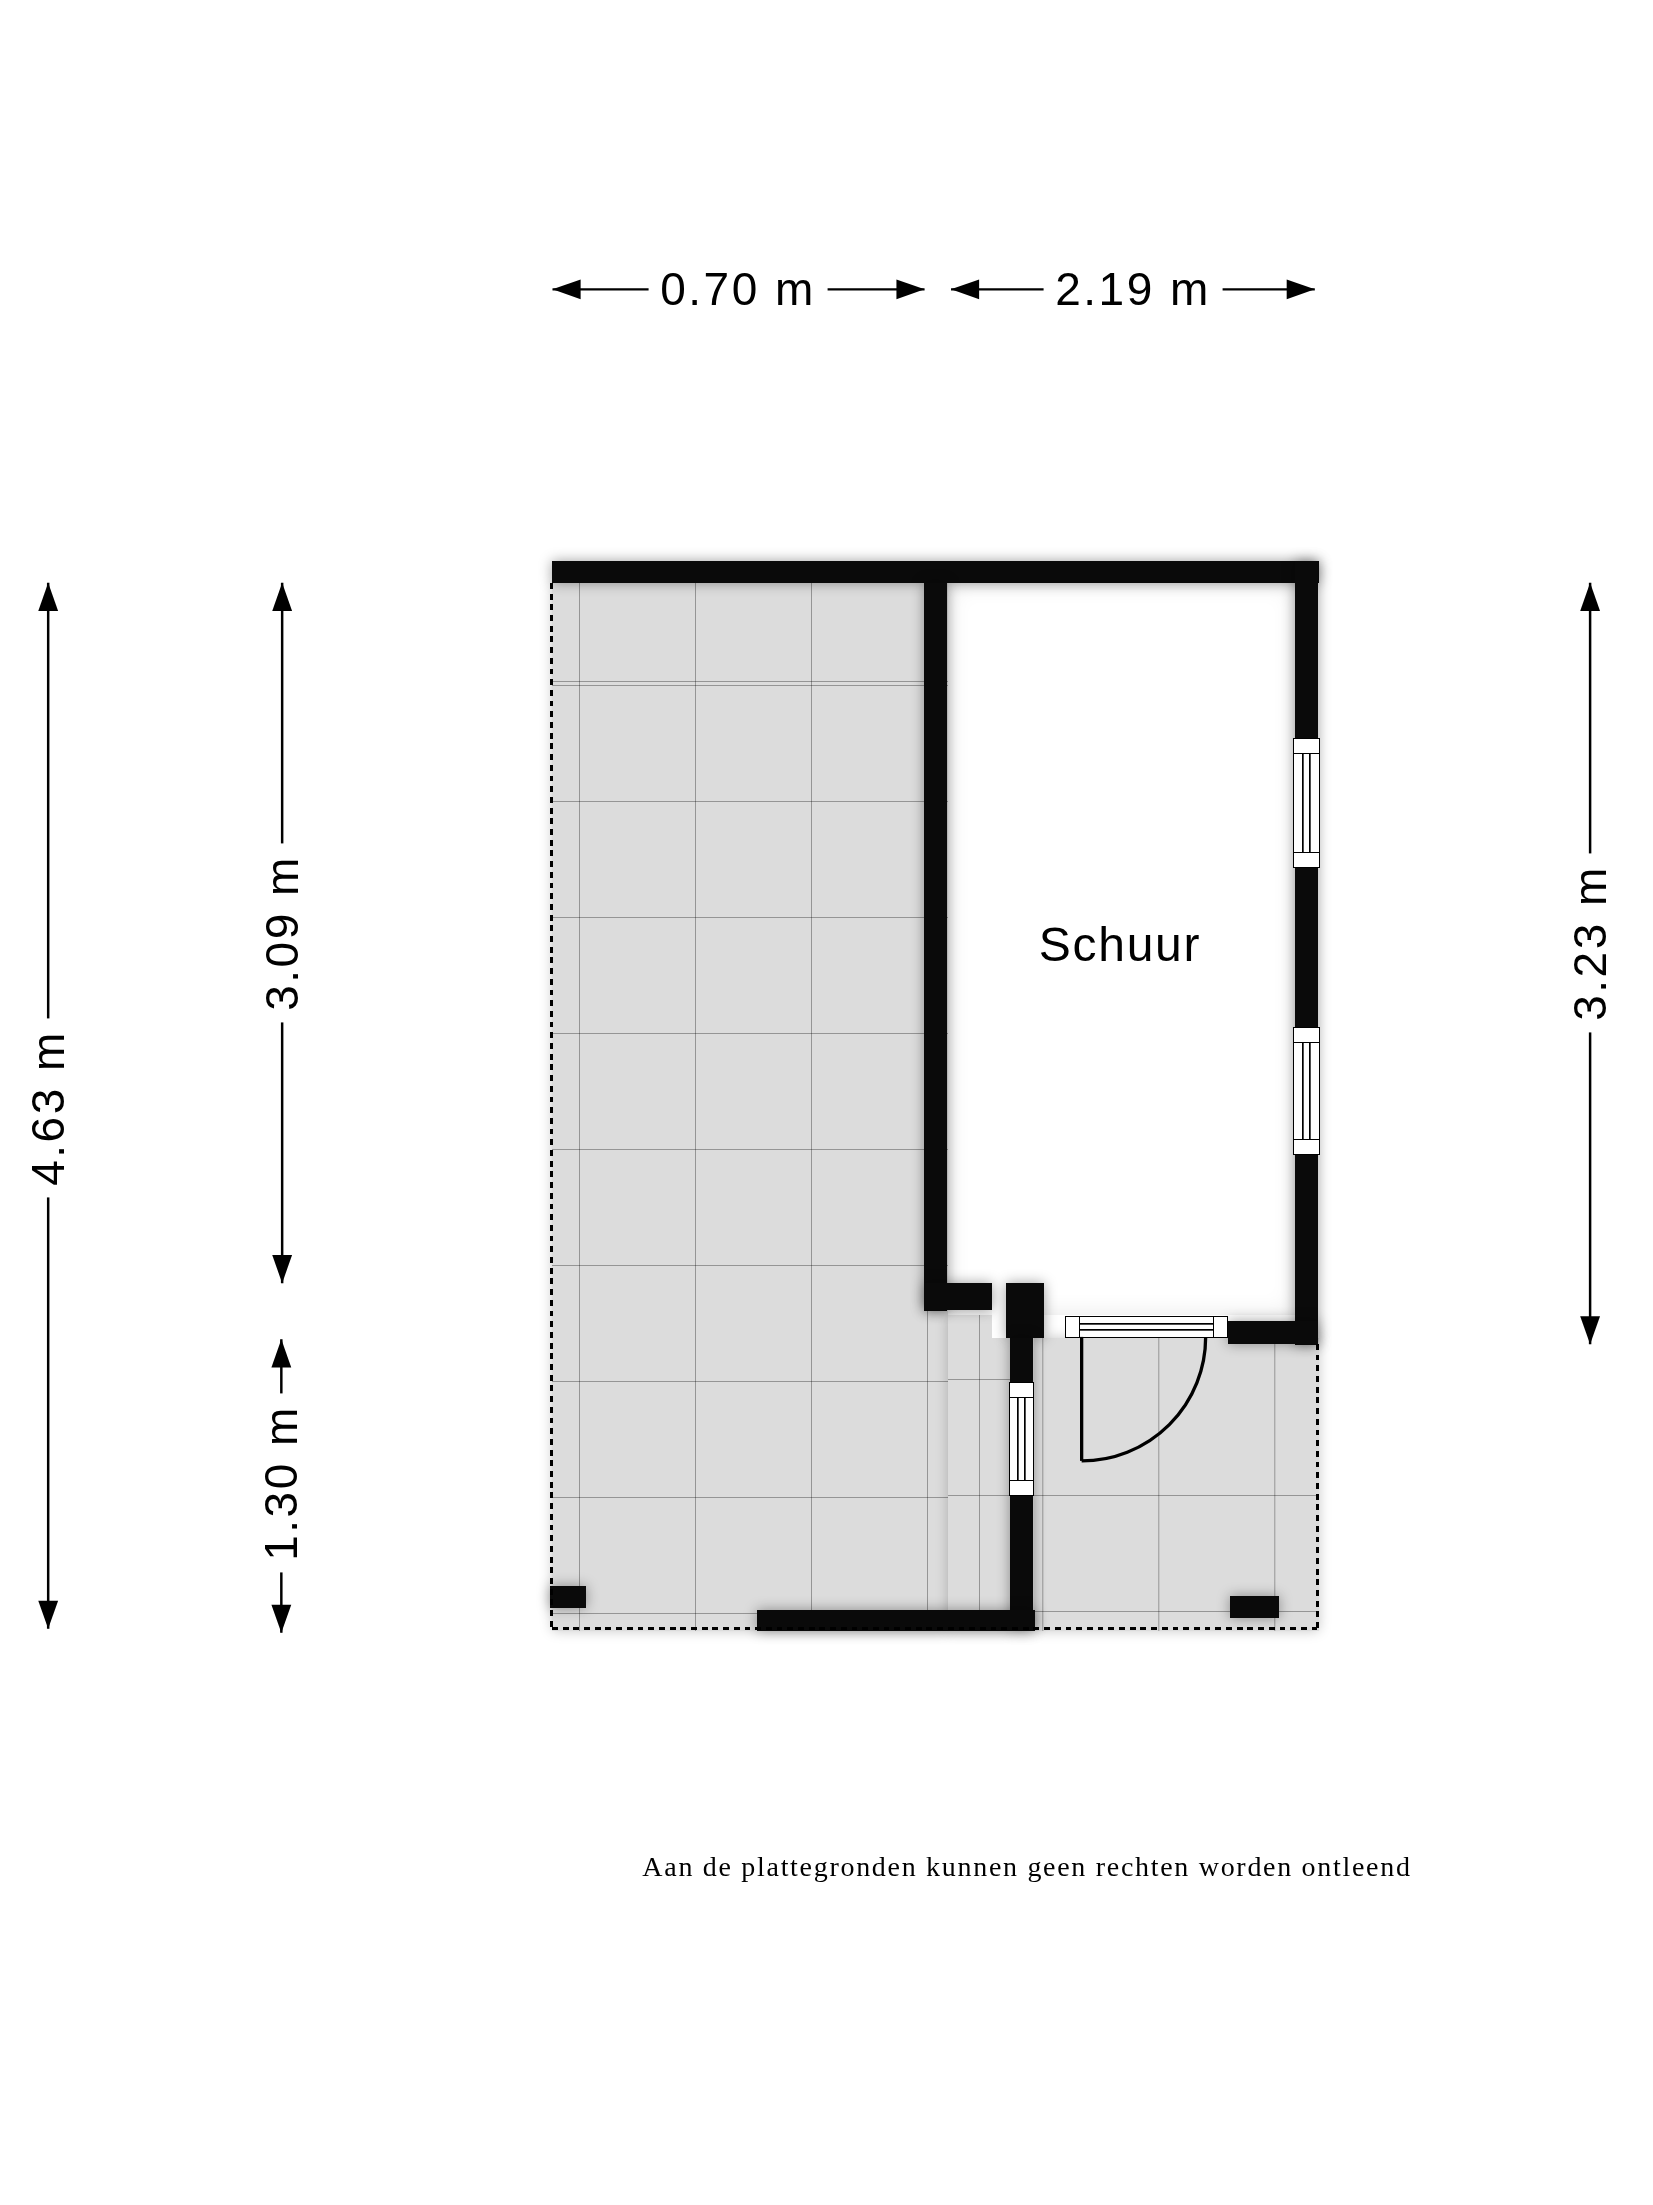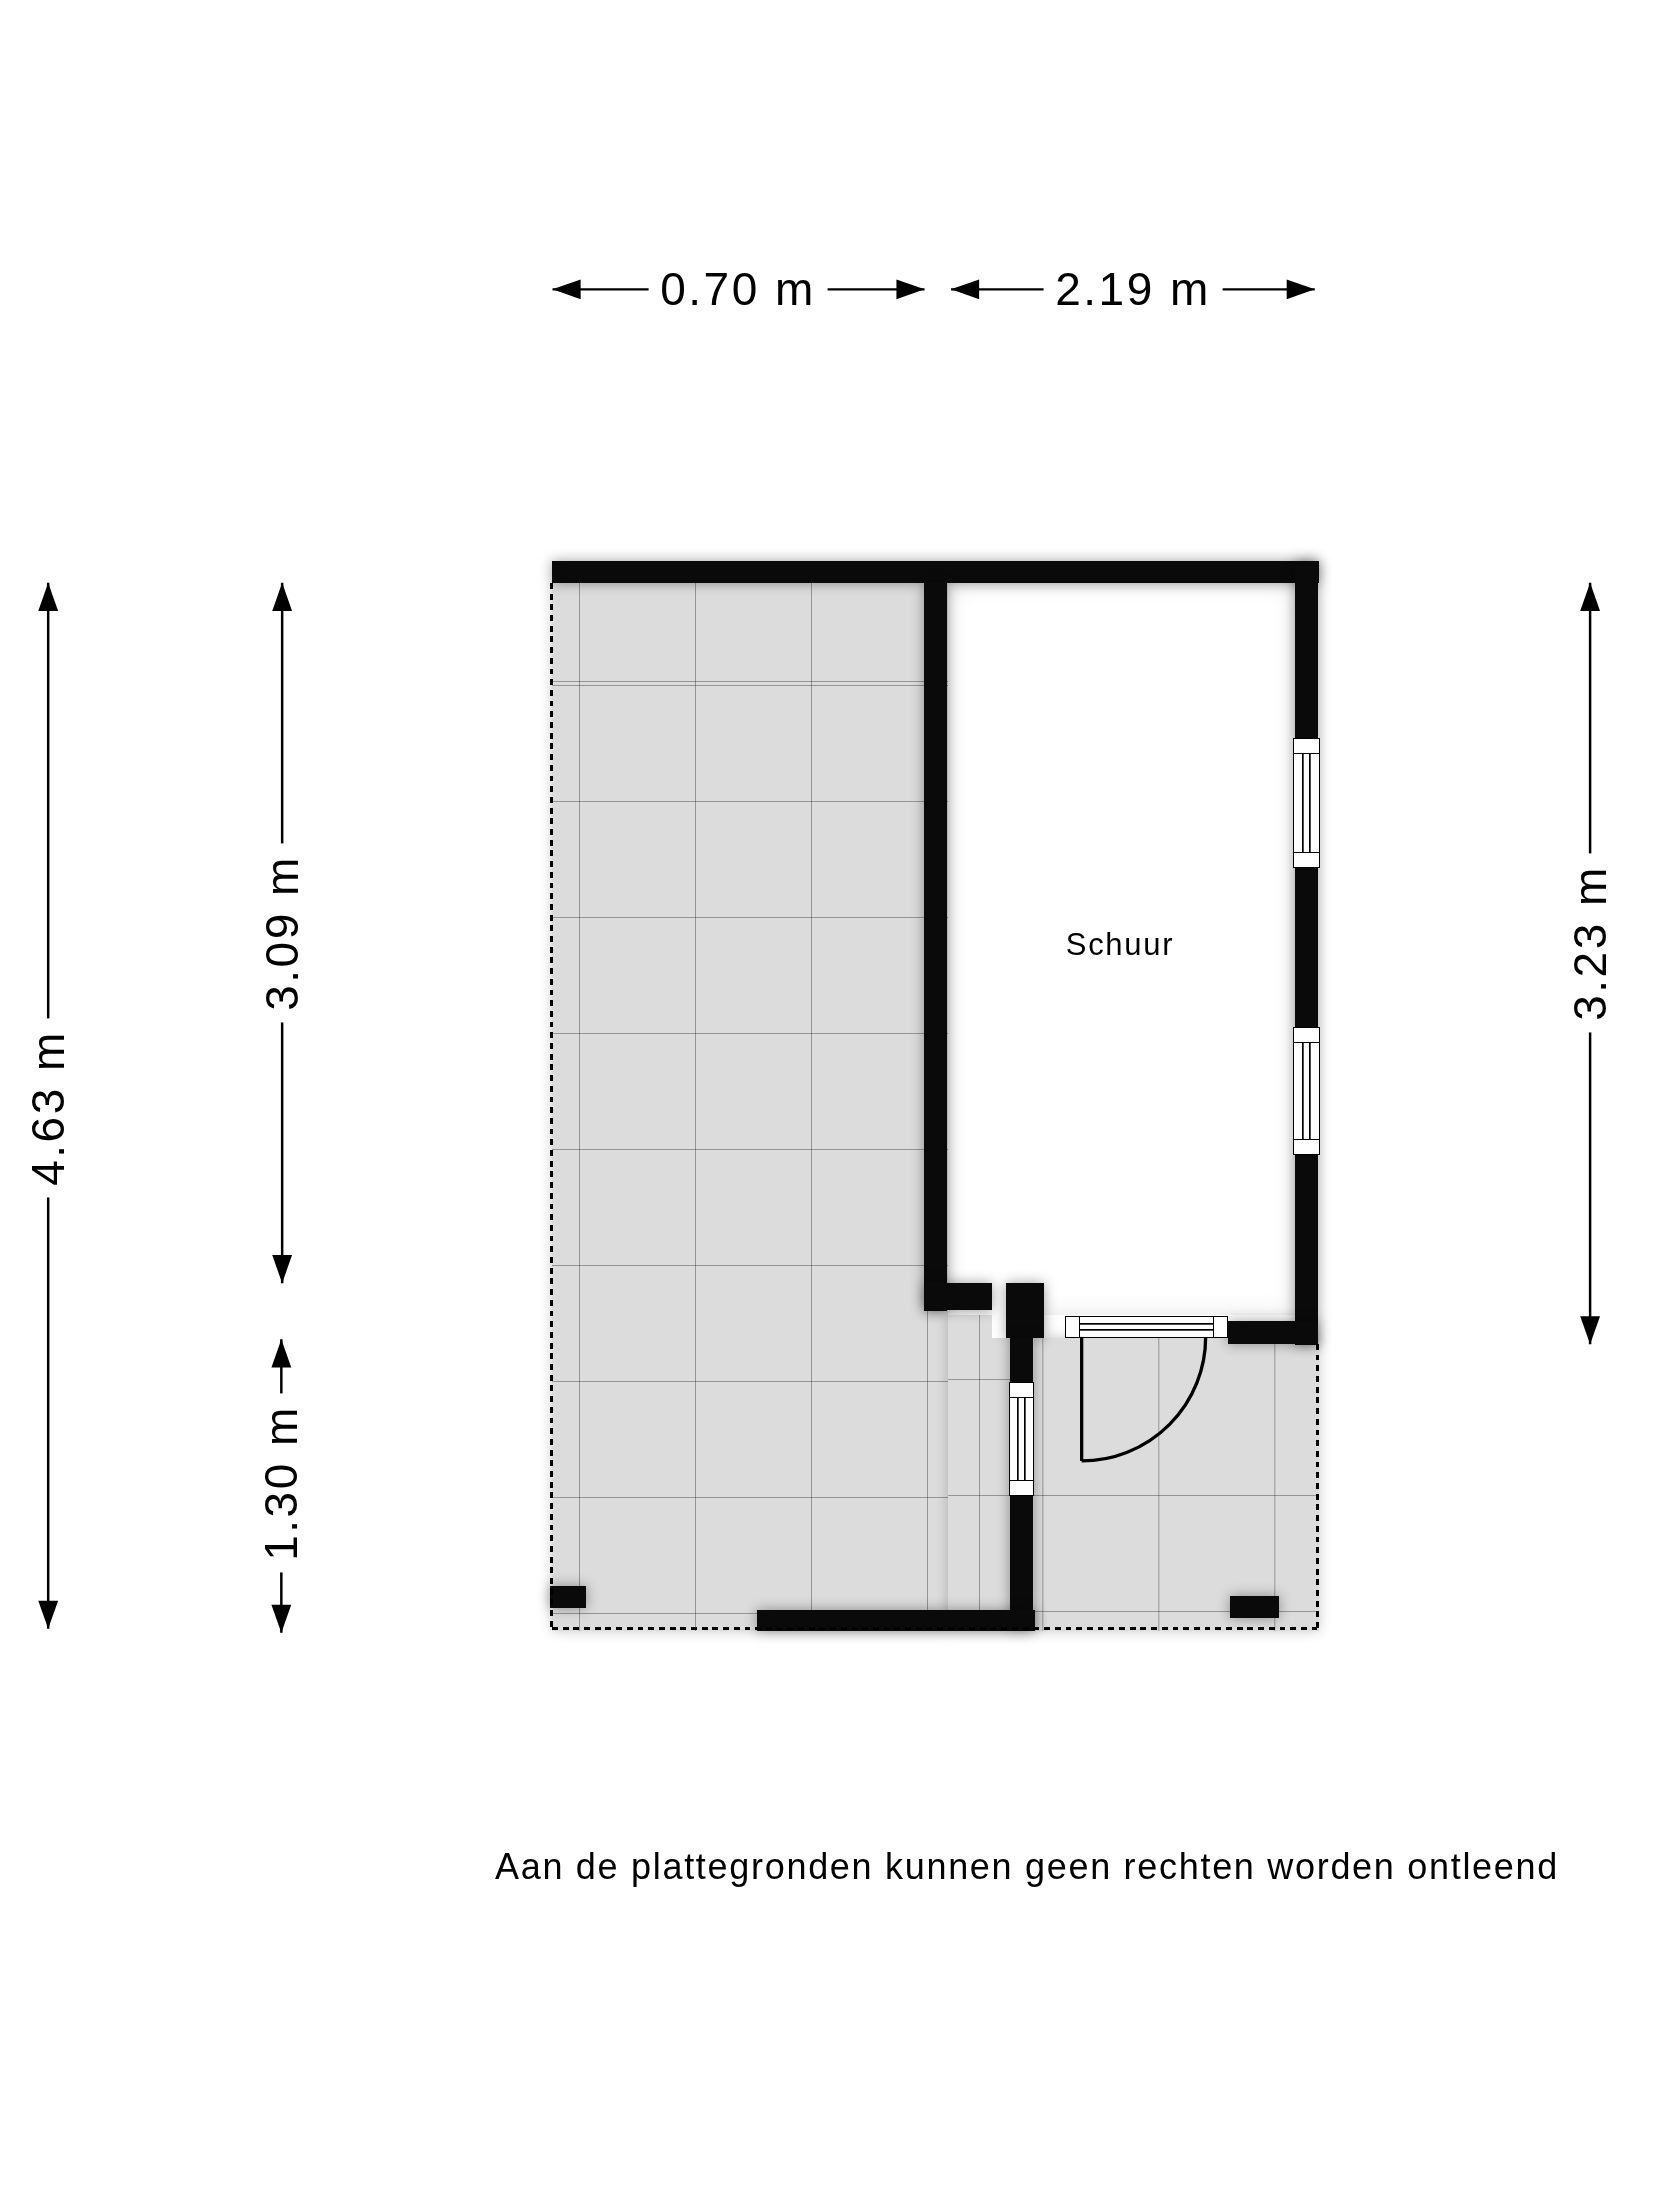--- a/index.html
+++ b/index.html
@@ -32,26 +32,26 @@
     border-left:1.7px solid #000;border-right:1.7px solid #000;
     background-size:100% 1.7px;background-position:0 33%,0 67%;}
   .overlay{position:absolute;left:0;top:0;z-index:5;}
   .dimtext{
     position:absolute;z-index:6;font-size:46px;letter-spacing:2.5px;white-space:nowrap;
     background:#ffffff;padding:0 11.6px;line-height:1.1;
     transform:translate(-50%,-50%);
   }
   .dimtext.vert{transform:translate(-50%,-50%) rotate(-90deg);}
   .roomlabel{
-    position:absolute;z-index:6;font-size:31px;letter-spacing:1.7px;white-space:nowrap;
+    position:absolute;z-index:6;font-size:48px;letter-spacing:1.7px;white-space:nowrap;
     transform:translate(-50%,-50%);line-height:1.1;
   }
   .footerline{
-    position:absolute;z-index:6;font-size:36px;letter-spacing:1.7px;white-space:nowrap;
-    transform:translate(-50%,-50%);line-height:1.2;
+    position:absolute;z-index:6;font-size:28px;letter-spacing:1.7px;white-space:nowrap;
+    transform:translate(-50%,-50%);line-height:1.2;font-family:Liberation Serif, serif;
   }
 </style>
 </head>
 <body>
 
 <div class="canvas">
 
   <div class="tile" style="left:552px;top:583px;width:396px;height:1048px;background-position:27px 102px,27px 102px;"></div>
   <div class="tile" style="left:948px;top:1315px;width:63px;height:316px;background-position:94px 64px,94px 64px;"></div>
   <div class="tile" style="left:1034px;top:1338px;width:285px;height:293px;background-position:8.3px 41px,8.3px 41px;"></div>

